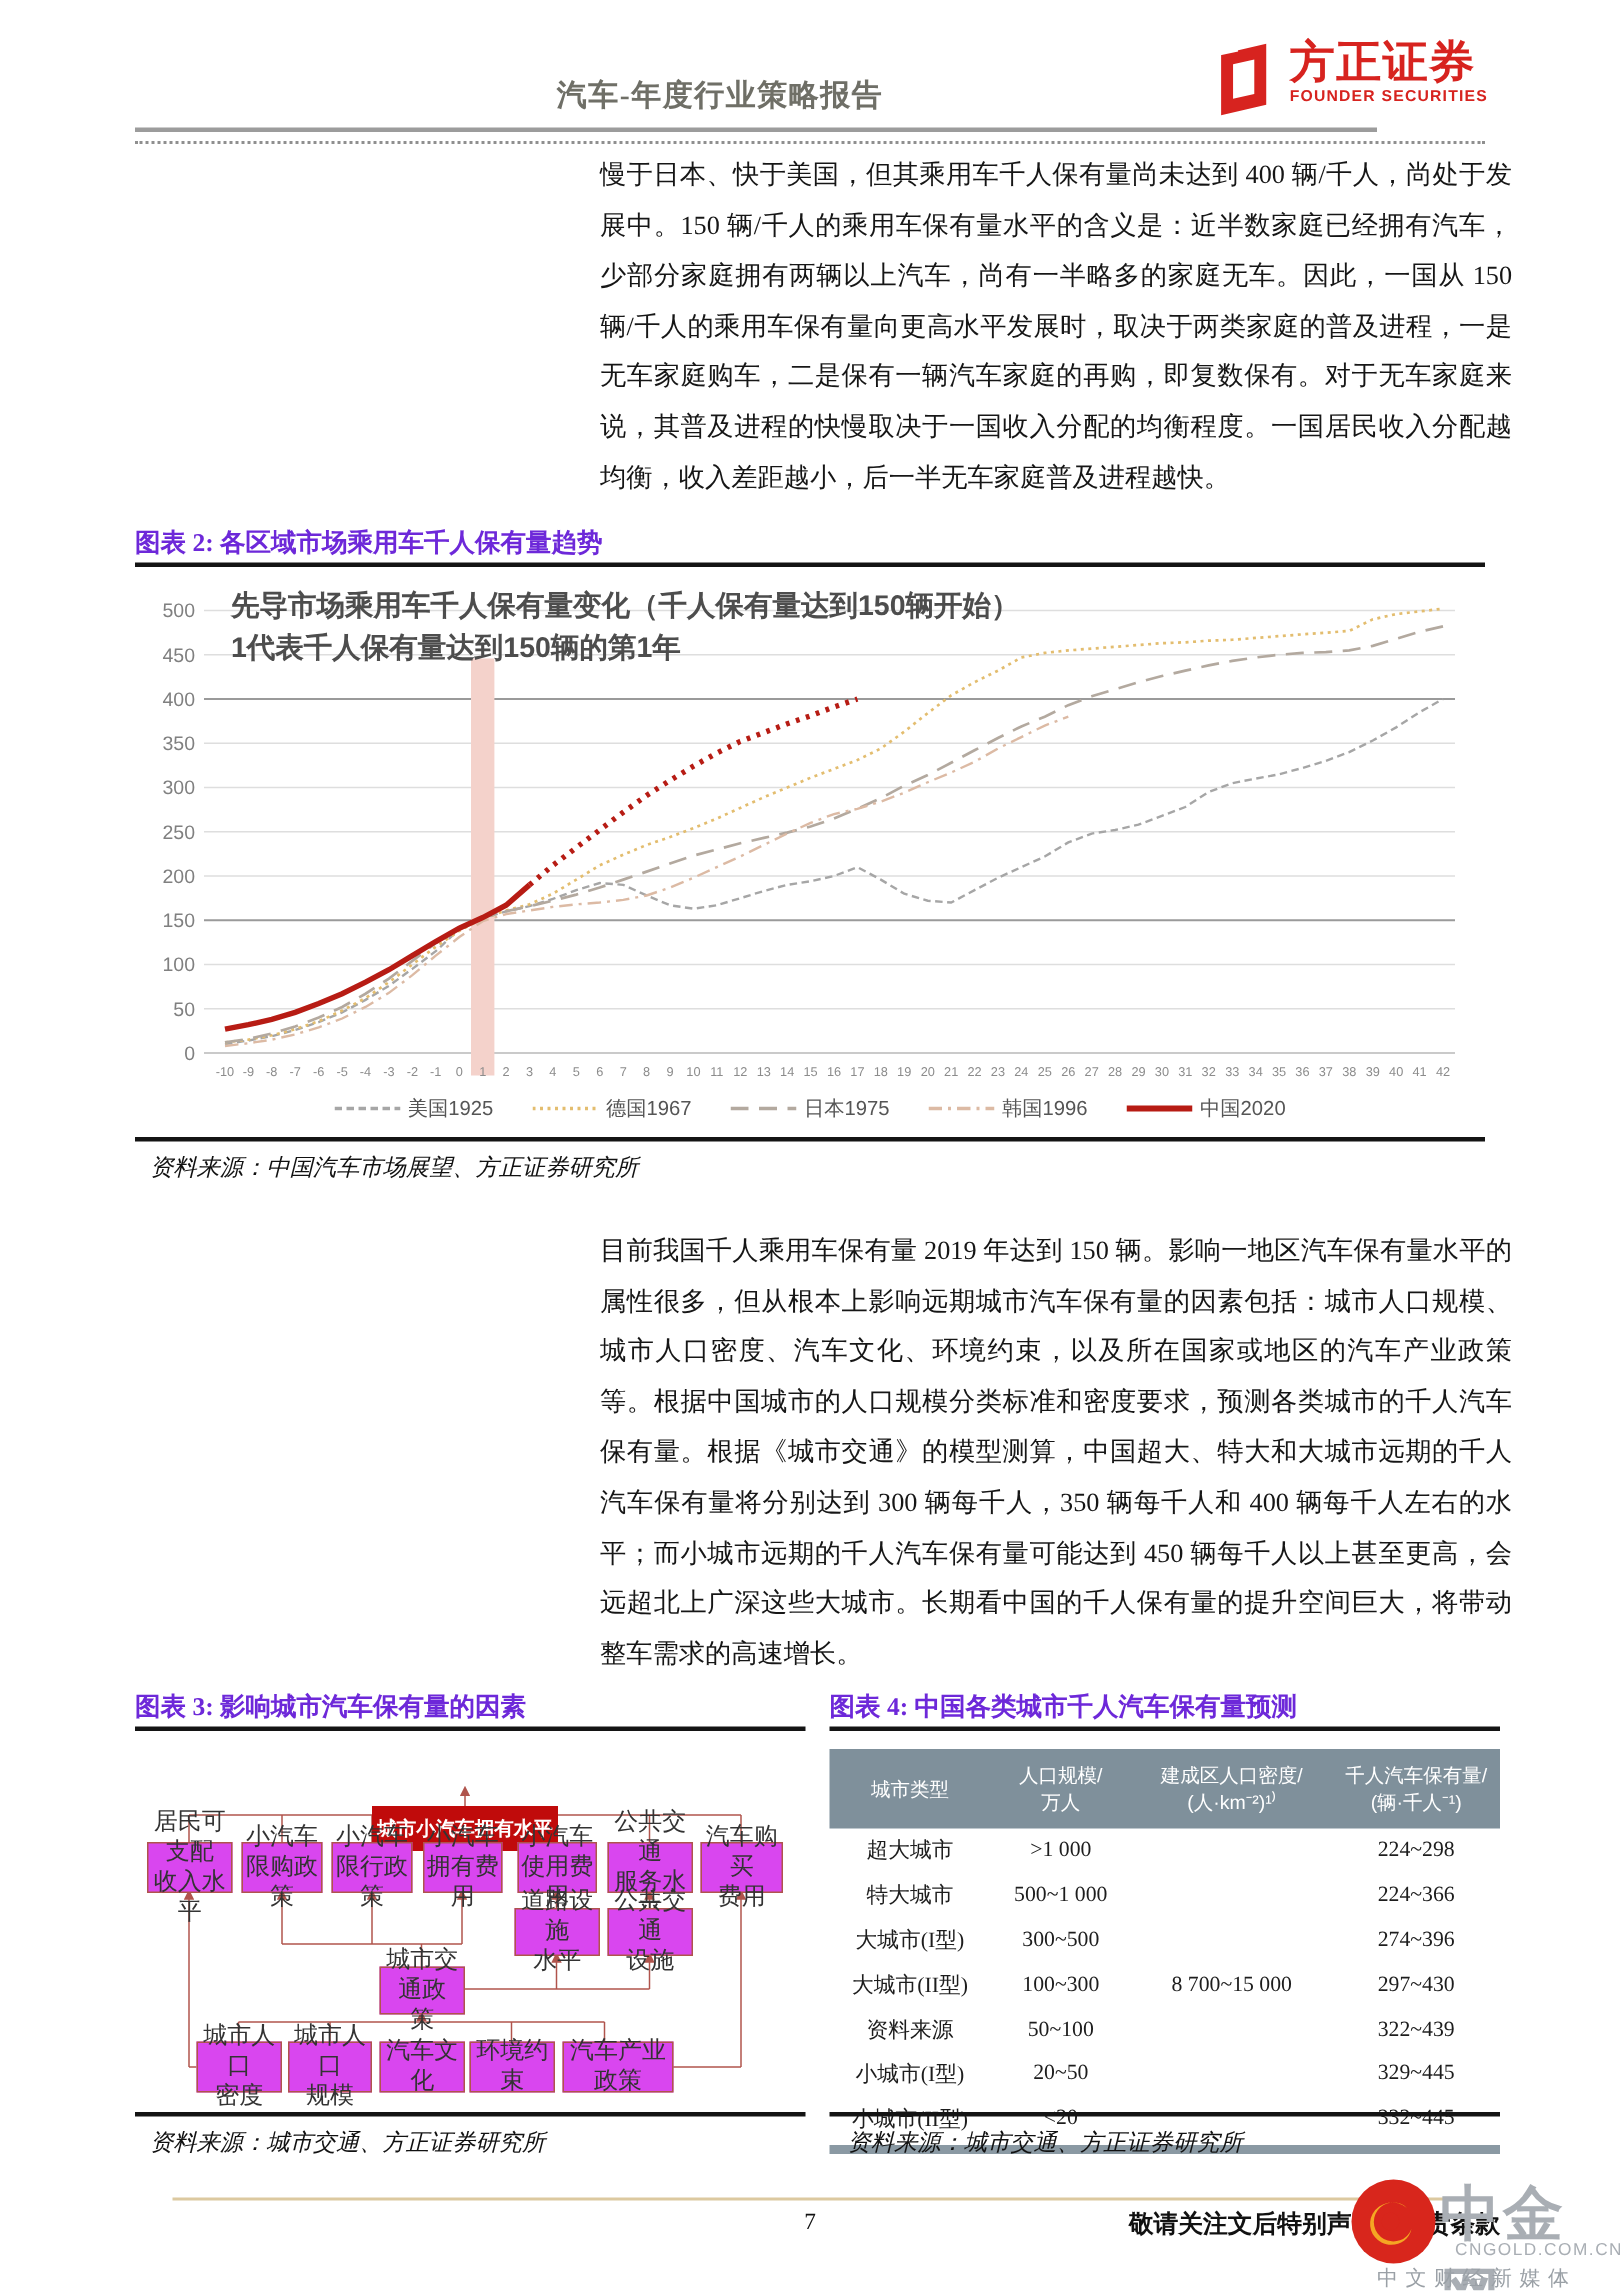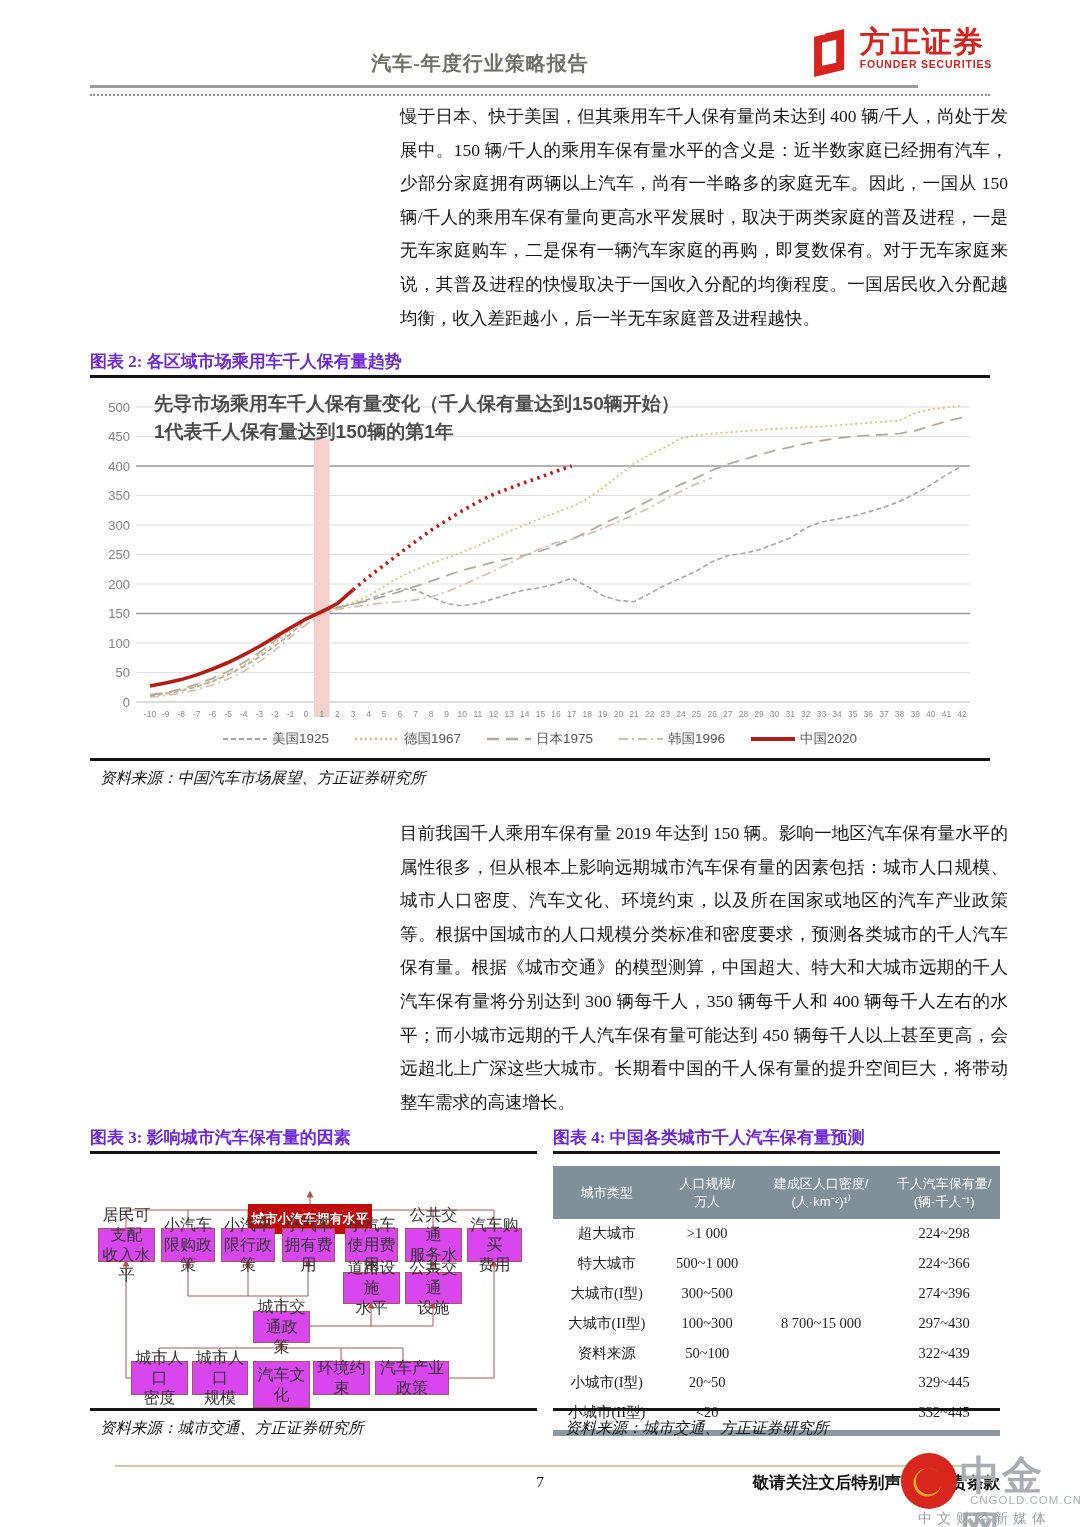--- a/index.html
+++ b/index.html
@@ -273,21 +273,21 @@
     <div class="dbox" style="left:253px;top:112px;width:57px;height:32px;">道路设施
 水平</div>
     <div class="dbox" style="left:315px;top:112px;width:57px;height:32px;">公共交通
 设施</div>
     <div class="dbox" style="left:163px;top:151px;width:57px;height:32px;">城市交通政
 策</div>
     <div class="dbox" style="left:41px;top:201px;width:57px;height:34px;">城市人口
 密度</div>
     <div class="dbox" style="left:102px;top:201px;width:56px;height:34px;">城市人口
 规模</div>
-    <div class="dbox" style="left:163px;top:201px;width:57px;height:47px;">汽车文化</div>
+    <div class="dbox" style="left:163px;top:201px;width:57px;height:34px;">汽车文化</div>
     <div class="dbox" style="left:223px;top:201px;width:57px;height:34px;">环境约束</div>
     <div class="dbox" style="left:285px;top:201px;width:74px;height:34px;">汽车产业
 政策</div>
   </div>
   <div class="rule-black" style="top:1408px;left:90px;width:447px;"></div>
   <div class="source" style="top:1418px;left:100px;">资料来源：城市交通、方正证券研究所</div>
 
   <div class="fig-title" style="top:1126px;left:553px;">图表 4: 中国各类城市千人汽车保有量预测</div>
   <div class="rule-black" style="top:1151px;left:553px;width:447px;"></div>
   <div class="table-wrap">

